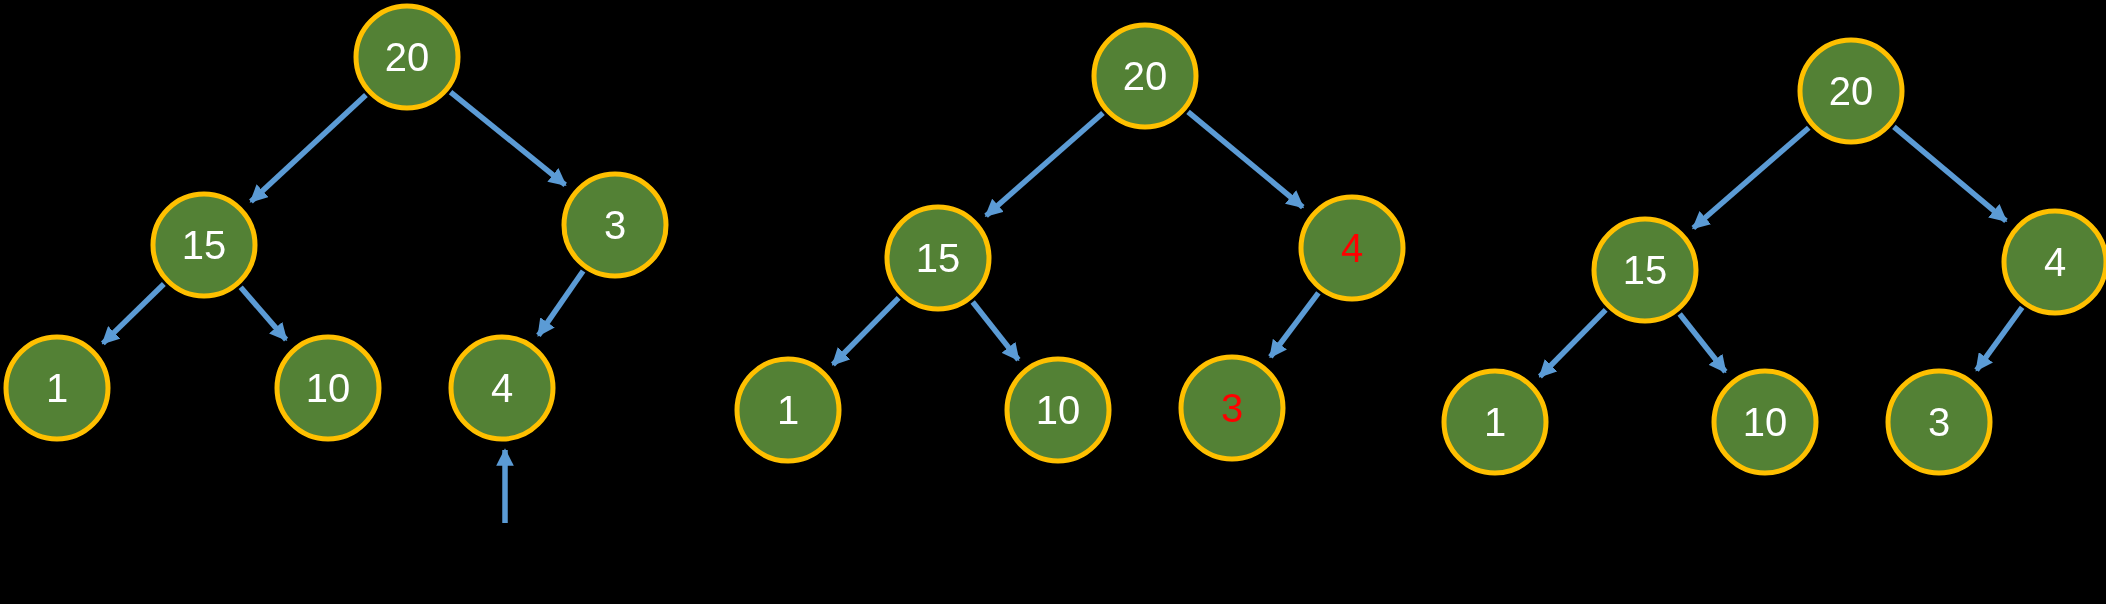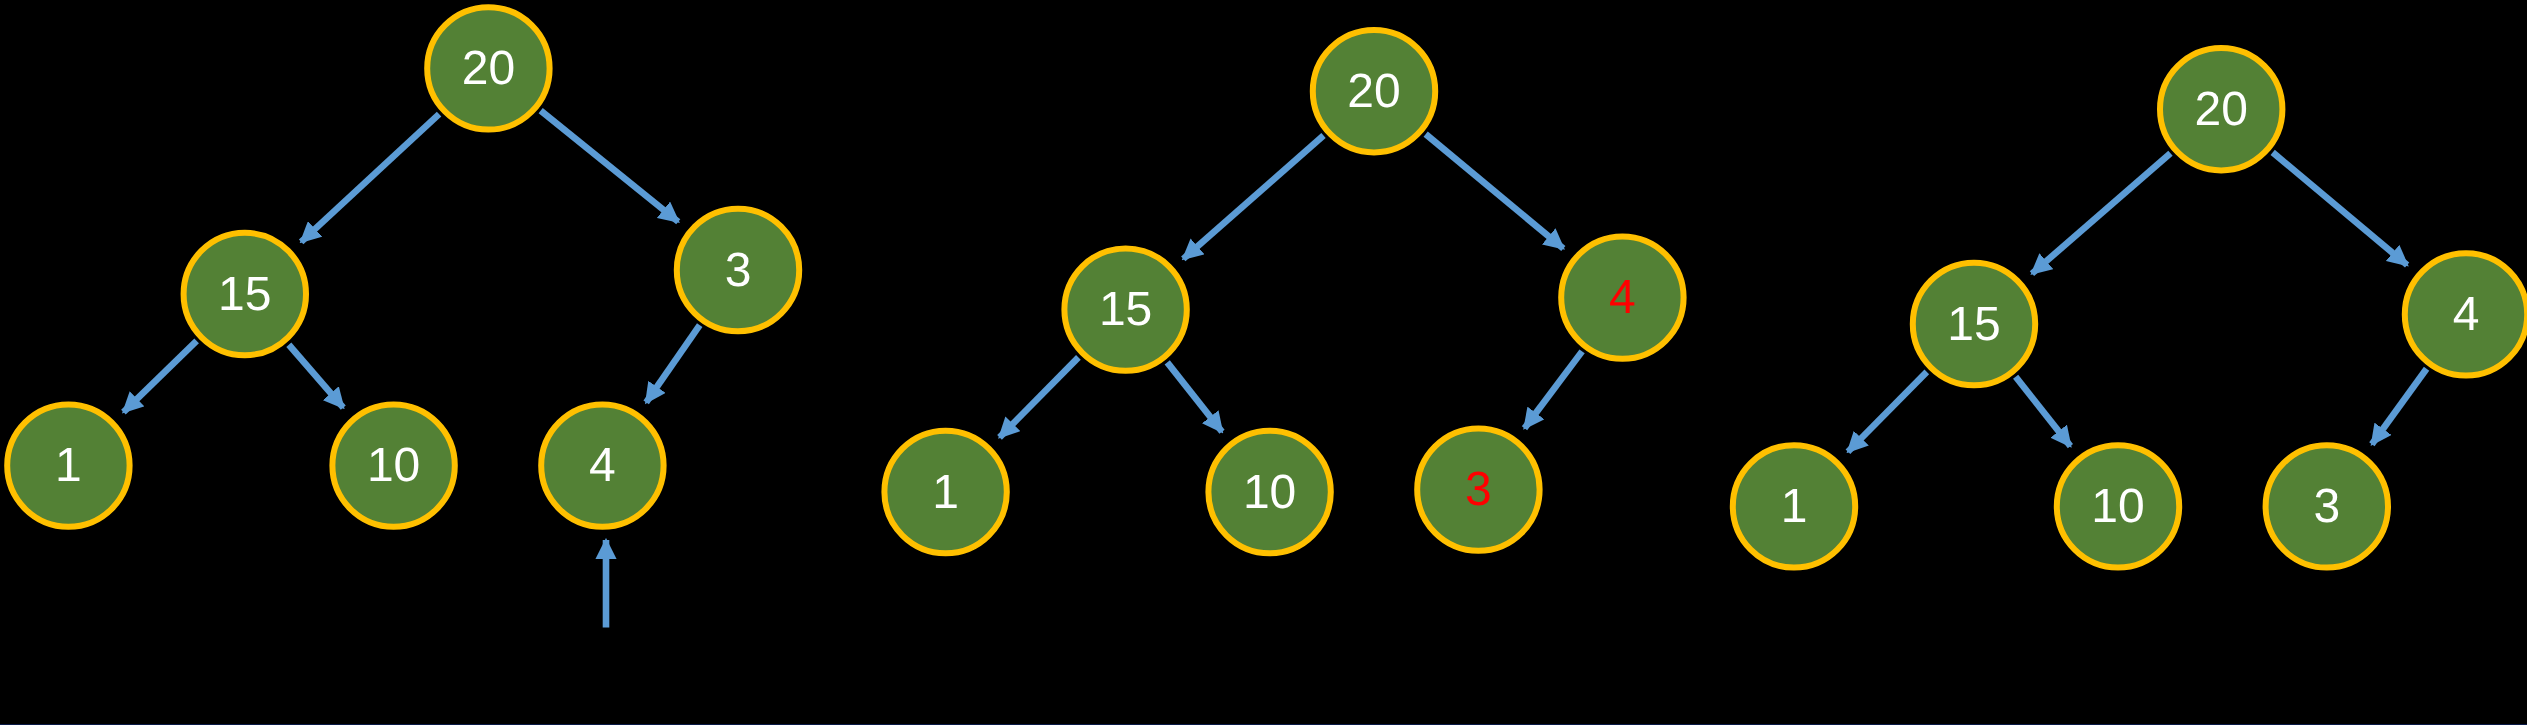--- a/index.html
+++ b/index.html
@@ -4,21 +4,21 @@
 <style>
   html, body {
     margin: 0;
     padding: 0;
     background: #000000;
   }
   .canvas {
     position: relative;
     width: 2106px;
     height: 604px;
-    background: #1d4ed8;
+    background: #f9a8d4;
     overflow: hidden;
     font-family: "Liberation Sans", sans-serif;
   }
   svg text {
     font-family: "Liberation Sans", sans-serif;
     font-size: 40px;
     font-weight: 400;
   }
 </style>
 </head>

